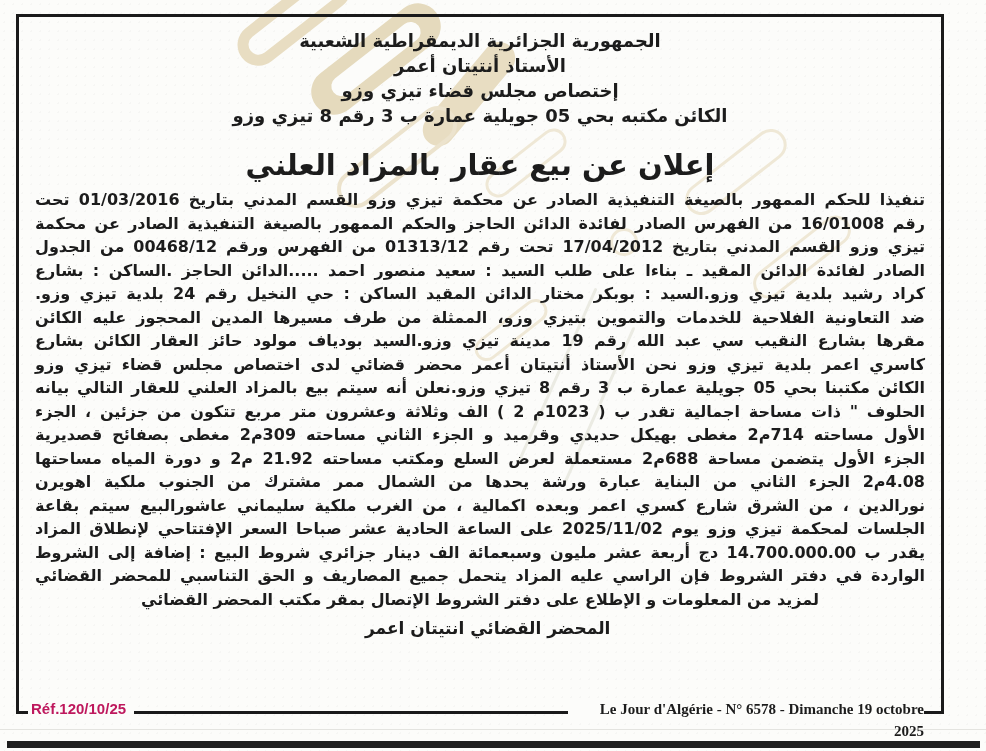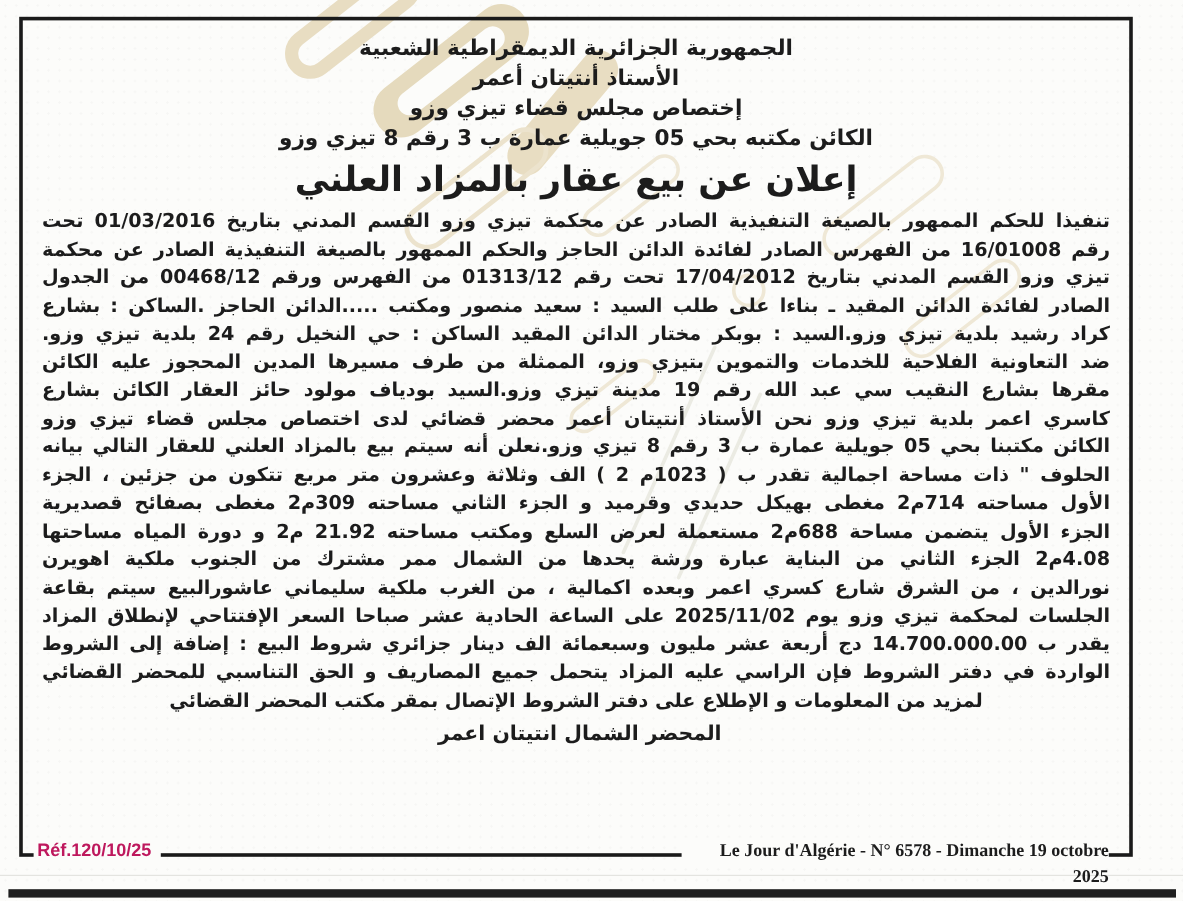--- a/index.html
+++ b/index.html
@@ -40,21 +40,21 @@
     color:#1c1c1c;
     z-index:2;
     border-radius:22px;
   }
   .hline{
     text-align:center;font-weight:bold;font-size:18px;line-height:25px;
     letter-spacing:0;
   }
   .headline{
     text-align:center;font-weight:bold;font-size:29px;line-height:41px;
-    margin:1px 0 2px;
+    margin:17px 0 2px;
   }
   .bodyline{
     font-weight:bold;font-size:16px;line-height:23.5px;
     text-align:justify;text-align-last:justify;
     text-justify:inter-word;
     white-space:nowrap;
   }
   .closing{
     font-weight:bold;font-size:16px;line-height:24px;
     text-align-last:center;
@@ -106,37 +106,37 @@
       <div class="hline">الجمهورية الجزائرية الديمقراطية الشعبية</div>
       <div class="hline">الأستاذ أنتيتان أعمر</div>
       <div class="hline">إختصاص مجلس قضاء تيزي وزو</div>
       <div class="hline">الكائن مكتبه بحي 05 جويلية عمارة ب 3 رقم 8 تيزي وزو</div>
 
       <div class="headline">إعلان عن بيع عقار بالمزاد العلني</div>
 
       <div class="bodyline">تنفيذا للحكم الممهور بالصيغة التنفيذية الصادر عن محكمة تيزي وزو القسم المدني بتاريخ 01/03/2016 تحت</div>
       <div class="bodyline">رقم 16/01008 من الفهرس الصادر لفائدة الدائن الحاجز والحكم الممهور بالصيغة التنفيذية الصادر عن محكمة</div>
       <div class="bodyline">تيزي وزو القسم المدني بتاريخ 17/04/2012 تحت رقم 01313/12 من الفهرس ورقم 00468/12 من الجدول</div>
-      <div class="bodyline">الصادر لفائدة الدائن المقيد ـ بناءا على طلب السيد : سعيد منصور ومكتب .....الدائن الحاجز .الساكن : بشارع</div>
+      <div class="bodyline">الصادر لفائدة الدائن المقيد ـ بناءا على طلب السيد : سعيد منصور احمد .....الدائن الحاجز .الساكن : بشارع</div>
       <div class="bodyline">كراد رشيد بلدية تيزي وزو.السيد : بوبكر مختار الدائن المقيد الساكن : حي النخيل رقم 24 بلدية تيزي وزو.</div>
       <div class="bodyline">ضد التعاونية الفلاحية للخدمات والتموين بتيزي وزو، الممثلة من طرف مسيرها المدين المحجوز عليه الكائن</div>
       <div class="bodyline">مقرها بشارع النقيب سي عبد الله رقم 19 مدينة تيزي وزو.السيد بودياف مولود حائز العقار الكائن بشارع</div>
       <div class="bodyline">كاسري اعمر بلدية تيزي وزو نحن الأستاذ أنتيتان أعمر محضر قضائي لدى اختصاص مجلس قضاء تيزي وزو</div>
       <div class="bodyline">الكائن مكتبنا بحي 05 جويلية عمارة ب 3 رقم 8 تيزي وزو.نعلن أنه سيتم بيع بالمزاد العلني للعقار التالي بيانه</div>
       <div class="bodyline">الحلوف " ذات مساحة اجمالية تقدر ب ( 1023م 2 ) الف وثلاثة وعشرون متر مربع تتكون من جزئين ، الجزء</div>
       <div class="bodyline">الأول مساحته 714م2 مغطى بهيكل حديدي وقرميد و الجزء الثاني مساحته 309م2 مغطى بصفائح قصديرية</div>
       <div class="bodyline">الجزء الأول يتضمن مساحة 688م2 مستعملة لعرض السلع ومكتب مساحته 21.92 م2 و دورة المياه مساحتها</div>
       <div class="bodyline">4.08م2 الجزء الثاني من البناية عبارة ورشة يحدها من الشمال ممر مشترك من الجنوب ملكية اهويرن</div>
       <div class="bodyline">نورالدين ، من الشرق شارع كسري اعمر وبعده اكمالية ، من الغرب ملكية سليماني عاشورالبيع سيتم بقاعة</div>
       <div class="bodyline">الجلسات لمحكمة تيزي وزو يوم 2025/11/02 على الساعة الحادية عشر صباحا السعر الإفتتاحي لإنطلاق المزاد</div>
       <div class="bodyline">يقدر ب 14.700.000.00 دج أربعة عشر مليون وسبعمائة الف دينار جزائري شروط البيع : إضافة إلى الشروط</div>
       <div class="bodyline">الواردة في دفتر الشروط فإن الراسي عليه المزاد يتحمل جميع المصاريف و الحق التناسبي للمحضر القضائي</div>
 
       <div class="closing">لمزيد من المعلومات و الإطلاع على دفتر الشروط الإتصال بمقر مكتب المحضر القضائي</div>
-      <div class="signature">المحضر الشمال انتيتان اعمر</div>
+      <div class="signature">المحضر القضائي انتيتان اعمر</div>
 
     </div>
   </div>
 
   <div class="ref-label">Réf.120/10/25</div>
   <div class="news-label">Le Jour d'Algérie - N° 6578 - Dimanche 19 octobre 2025</div>
 
   <div class="thin-line"></div>
   <div class="next-frame-bar"></div>
 

